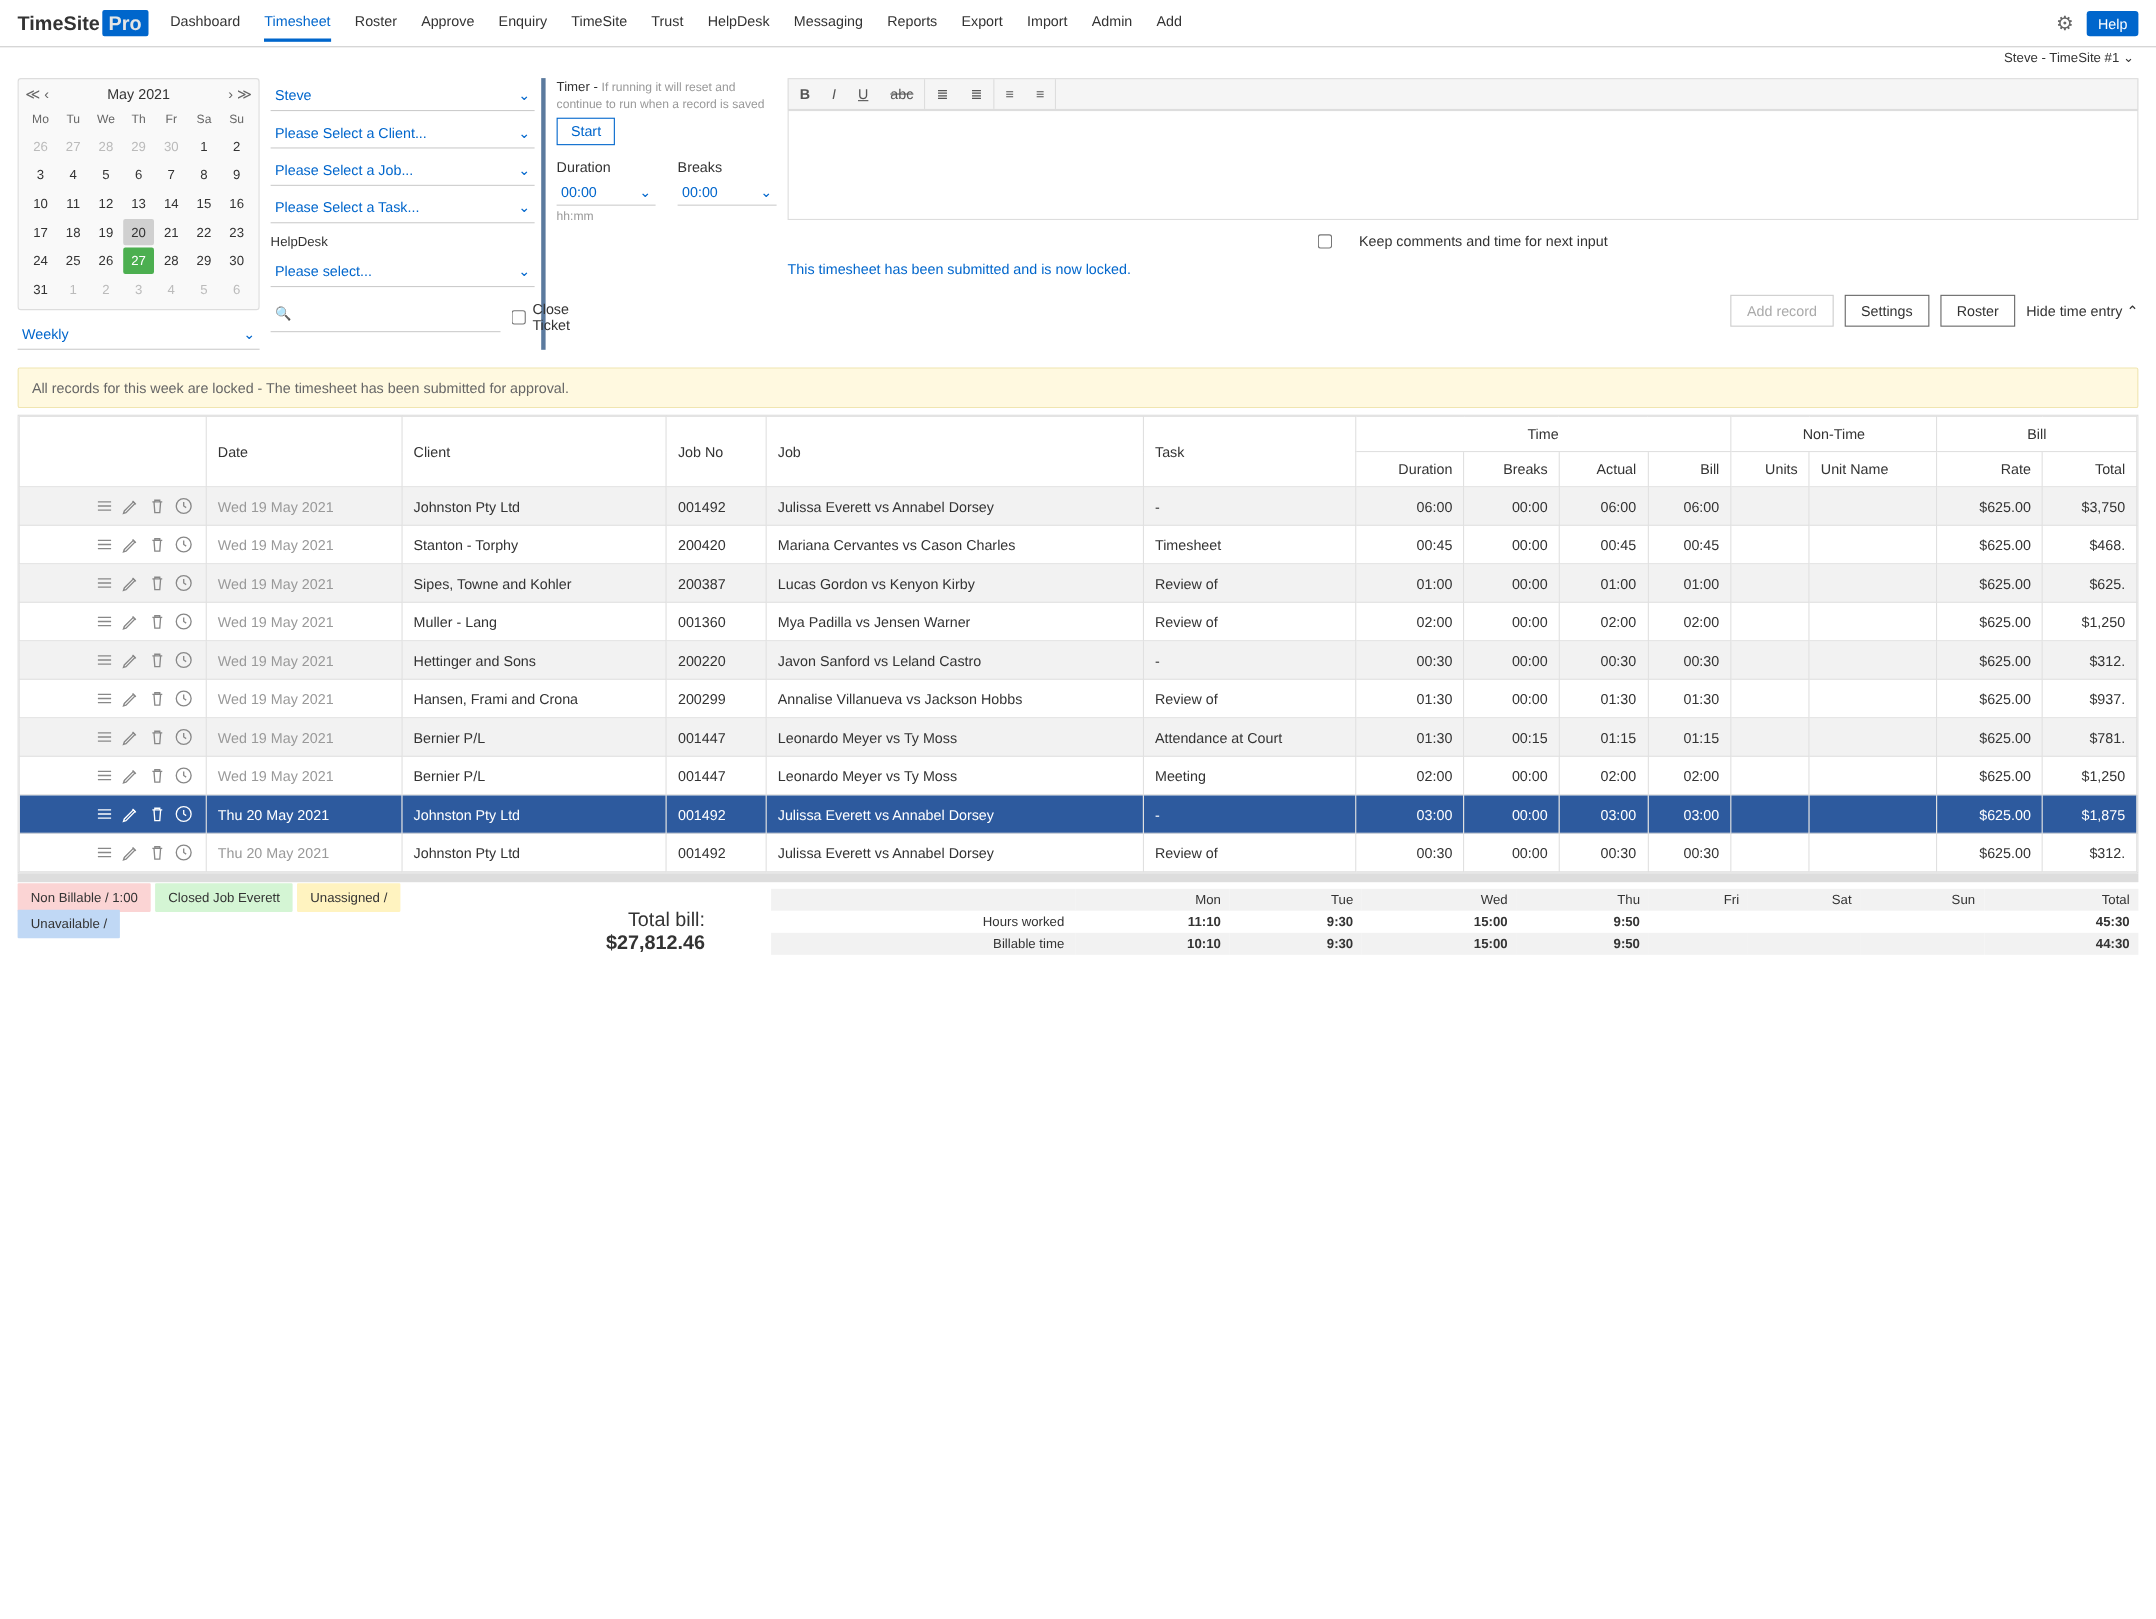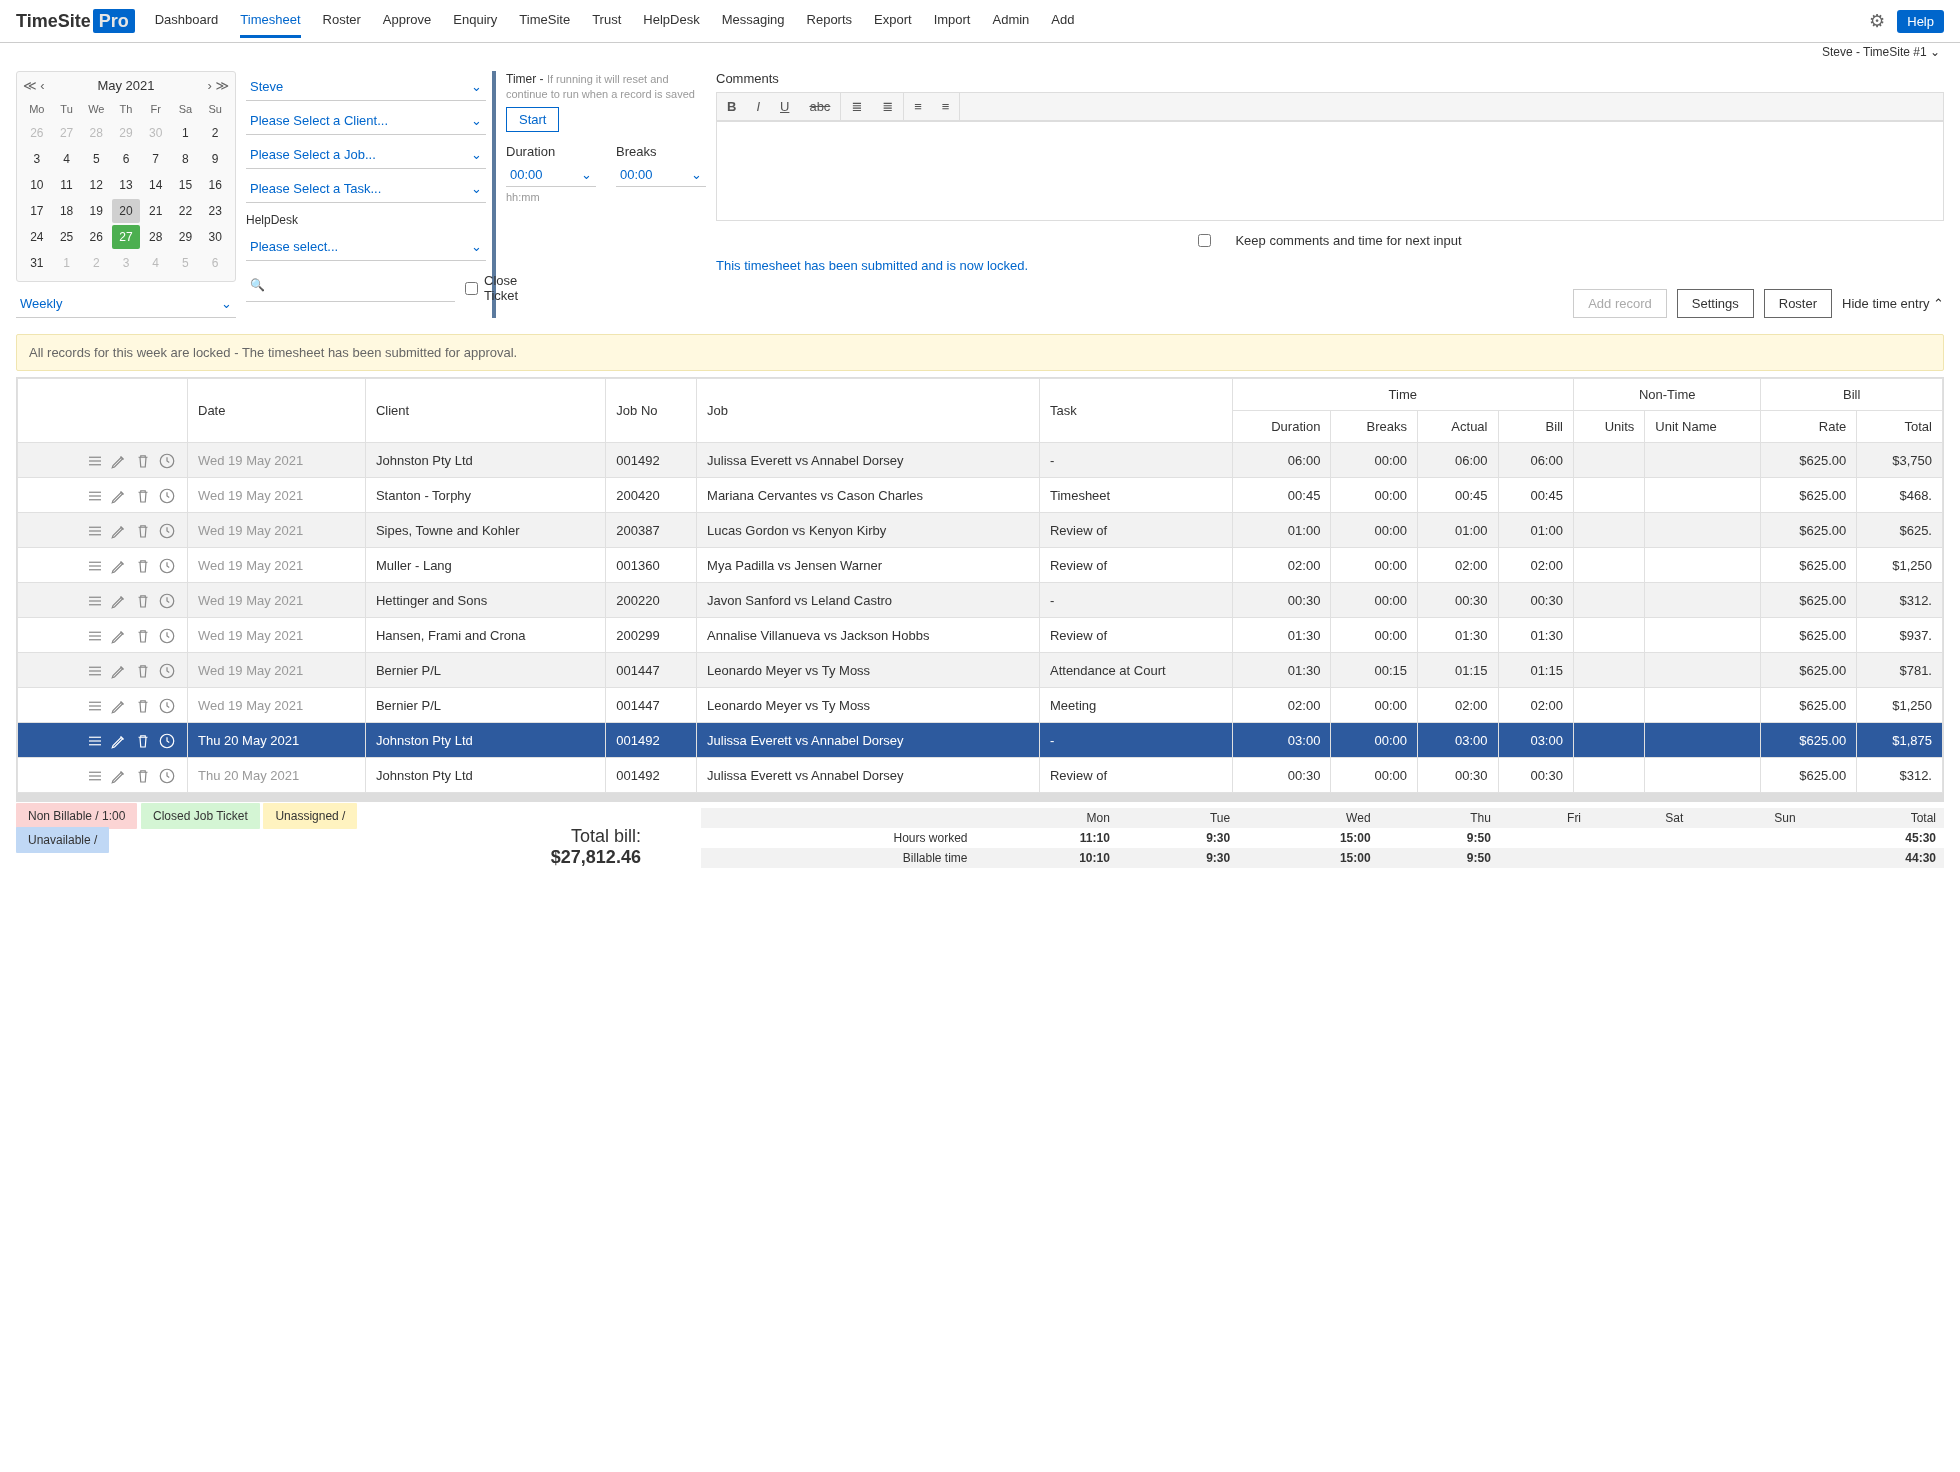--- a/index.html
+++ b/index.html
@@ -230,21 +230,20 @@
         <span class="dur-label">Breaks</span>
         <div class="dur-val">
             <span>00:00</span>
             <span>⌄</span>
           </div>
       </div>
     </div>
   </div>
 
   <div class="comments-col">
-    <div class="comments-label">Comments</div>
     <div class="toolbar">
       <div class="tb-group">
           <span class="tb-btn"><b>B</b></span>
           <span class="tb-btn"><i>I</i></span>
           <span class="tb-btn"><u>U</u></span>
           <span class="tb-btn"><s>abc</s></span>
         </div>
       <div class="tb-group">
           <span class="tb-btn">≣</span>
           <span class="tb-btn">≣</span>
@@ -578,21 +577,21 @@
           <td class="num">$312.</td>
         </tr>
       </tbody>
 </table>
 </div>
 <div class="hscroll"></div>
 
 <div class="footer">
   <div>
     <span class="badge b-pink">Non Billable / 1:00</span>
-    <span class="badge b-green">Closed Job Ticket</span>
+    <span class="badge b-green">Closed Job Everett</span>
     <span class="badge b-yellow">Unassigned /</span>
     <br>
     <span class="badge b-blue" style="display:inline-block;margin-top:4px;">Unavailable /</span>
   </div>
   <div class="footer-right">
     <div style="display:flex;align-items:flex-end;gap:20px;">
       <div class="total-bill">
         <span>Total bill:</span>
         <b>$27,812.46</b>
       </div>

